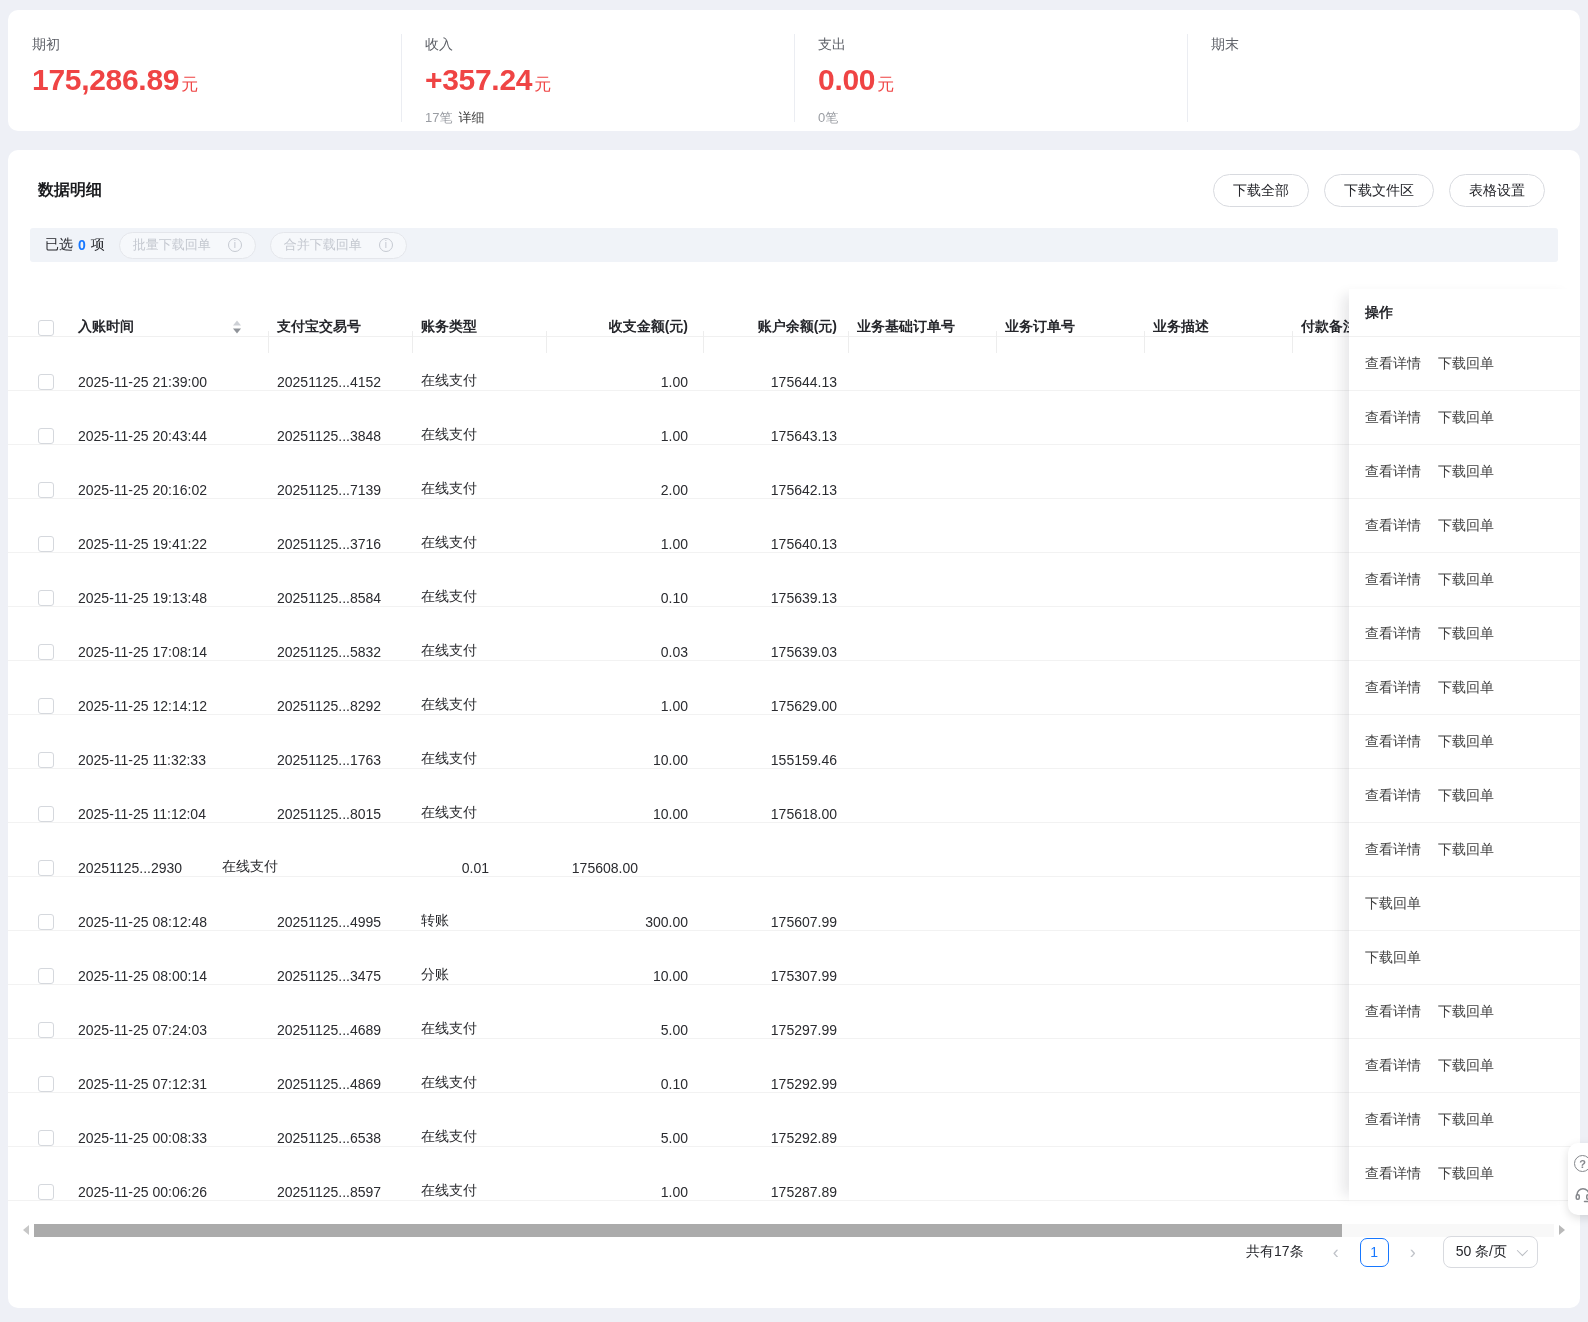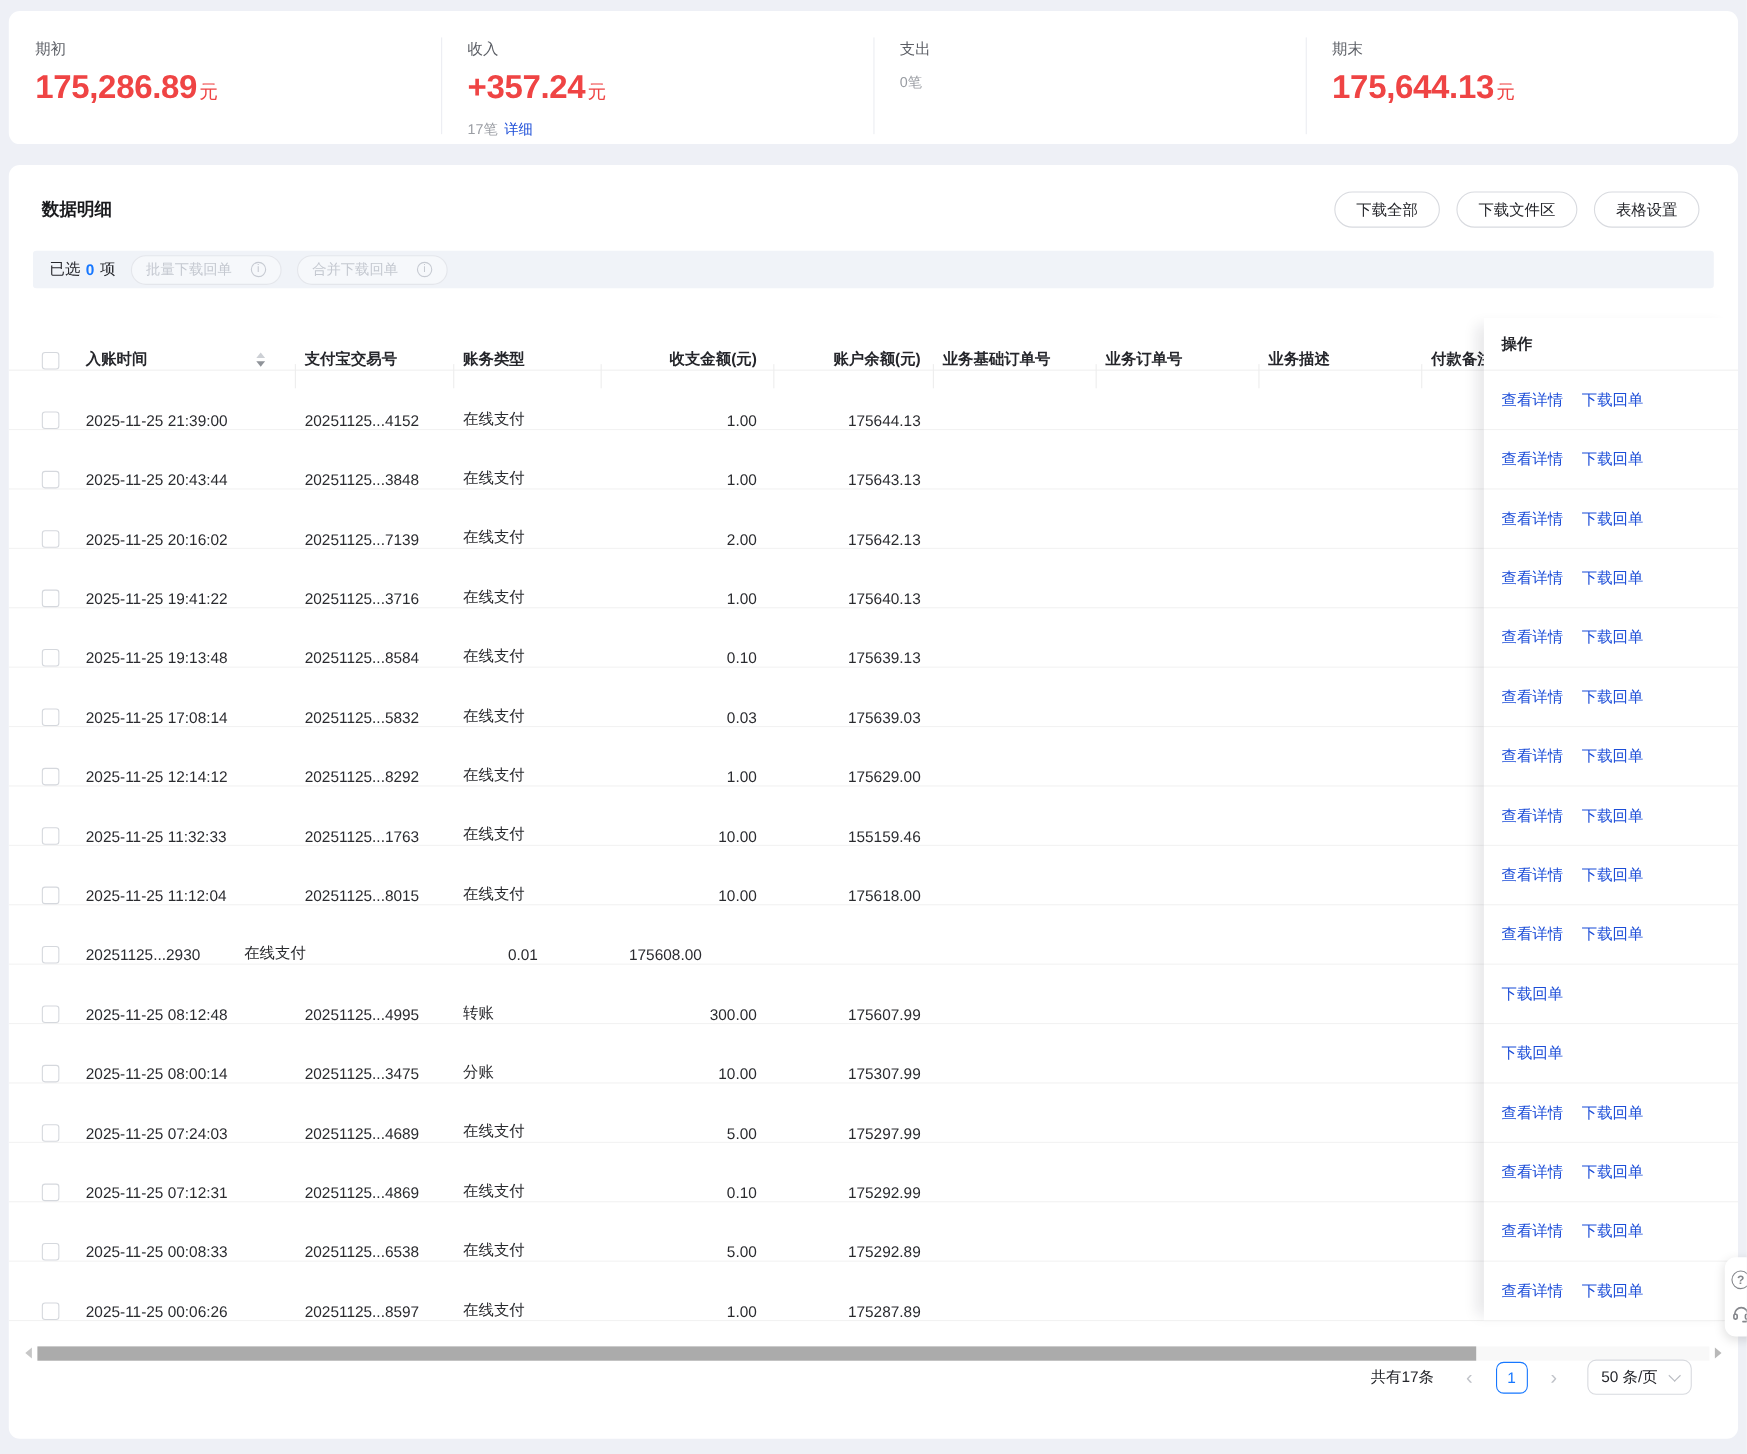--- a/index.html
+++ b/index.html
@@ -14,21 +14,21 @@
   .card { background:#fff; border-radius:10px; }
 
   
   .summary { height:121px; display:flex; padding-top:26px; margin-bottom:19px; }
   .sum-item { flex:1; padding-left:24px; position:relative; }
   .sum-item + .sum-item::before { content:""; position:absolute; left:0; top:-2px; width:1px; height:88px; background:#ebedf2; }
   .sum-label { font-size:14px; color:#5c5f66; }
   .sum-value { margin-top:9px; font-size:30px; font-weight:600; color:#ef4444; letter-spacing:-.3px; }
   .sum-unit { font-size:17px; font-weight:400; margin-left:2px; }
   .sum-sub { margin-top:12px; font-size:13px; color:#9a9da3; }
-  .lnk { color:#1d4ed8; text-decoration:none; cursor:pointer; }
+  .lnk { color:#404040; text-decoration:none; cursor:pointer; }
   .sum-sub .lnk { margin-left:6px; }
 
   
   .main { height:1158px; position:relative; overflow:hidden; }
   .panel-head { display:flex; align-items:center; justify-content:space-between; padding:24px 35px 0 30px; }
   .panel-title { font-size:16px; font-weight:700; color:#1a1b1e; }
   .head-btns { display:flex; gap:15px; }
   .pill-btn { height:33px; padding:0 19px; border:1px solid #d8dadf; border-radius:17px; background:#fff;
               font-size:14px; color:#25262b; font-family:Liberation Mono, monospace; cursor:pointer; }
 
@@ -99,25 +99,25 @@
       <div class="sum-label">期初</div>
       <div class="sum-value"><span>175,286.89</span><span class="sum-unit">元</span></div>
     </div>
     <div class="sum-item">
       <div class="sum-label">收入</div>
       <div class="sum-value"><span>+357.24</span><span class="sum-unit">元</span></div>
       <div class="sum-sub"><span>17笔</span><a class="lnk">详细</a></div>
     </div>
     <div class="sum-item">
       <div class="sum-label">支出</div>
+      <div class="sum-value"><span>0.00</span><span class="sum-unit">元</span></div>
       <div class="sum-sub"><span>0笔</span></div>
     </div>
     <div class="sum-item">
       <div class="sum-label">期末</div>
-      <div class="sum-value"><span>175,644.13</span><span class="sum-unit">元</span></div>
     </div>
   </div>
 
   <div class="card main">
 
     <div class="panel-head">
       <div class="panel-title">数据明细</div>
       <div class="head-btns">
         <button class="pill-btn">下载全部</button>
         <button class="pill-btn">下载文件区</button>

